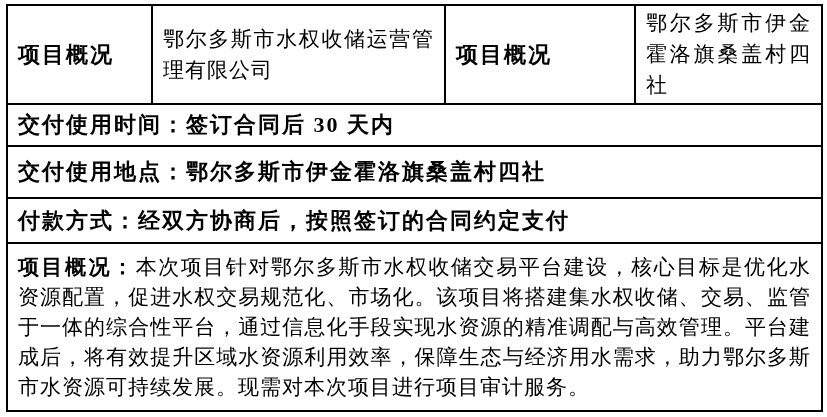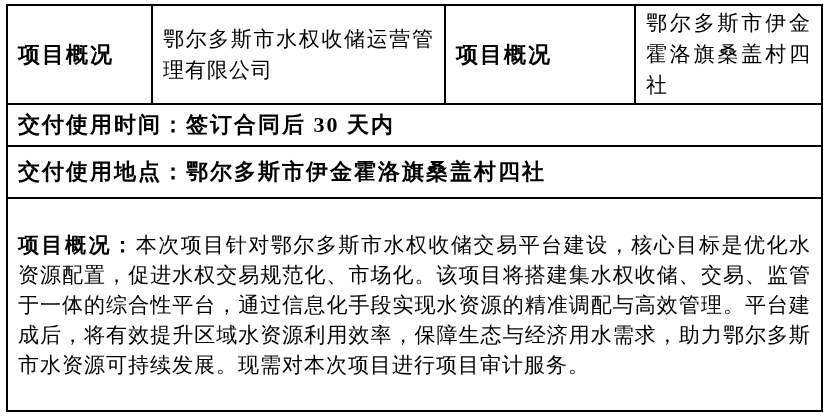--- a/index.html
+++ b/index.html
@@ -87,20 +87,25 @@
       <tr style="height:42px;">
         <td colspan="4" class="single-line-row">
           <span>交付使用时间：</span><span>签订合同后 30 天内</span>
         </td>
       </tr>
       <tr style="height:52px;">
         <td colspan="4" class="single-line-row">
           <span>交付使用地点：</span><span>鄂尔多斯市伊金霍洛旗桑盖村四社</span>
         </td>
       </tr>
+      <tr style="height:45px;">
+        <td colspan="4" class="single-line-row">
+          <span>付款方式：</span><span>经双方协商后，按照签订的合同约定支付</span>
+        </td>
+      </tr>
       <tr>
         <td colspan="4" class="overview-cell">
           <span class="overview-label">项目概况：</span><span>本次项目针对鄂尔多斯市水权收储交易平台建设，核心目标是优化水资源配置，促进水权交易规范化、市场化。该项目将搭建集水权收储、交易、监管于一体的综合性平台，通过信息化手段实现水资源的精准调配与高效管理。平台建成后，将有效提升区域水资源利用效率，保障生态与经济用水需求，助力鄂尔多斯市水资源可持续发展。现需对本次项目进行项目审计服务。</span>
         </td>
       </tr>
     </tbody>
   </table>
 </div>
 
 </body></html>

